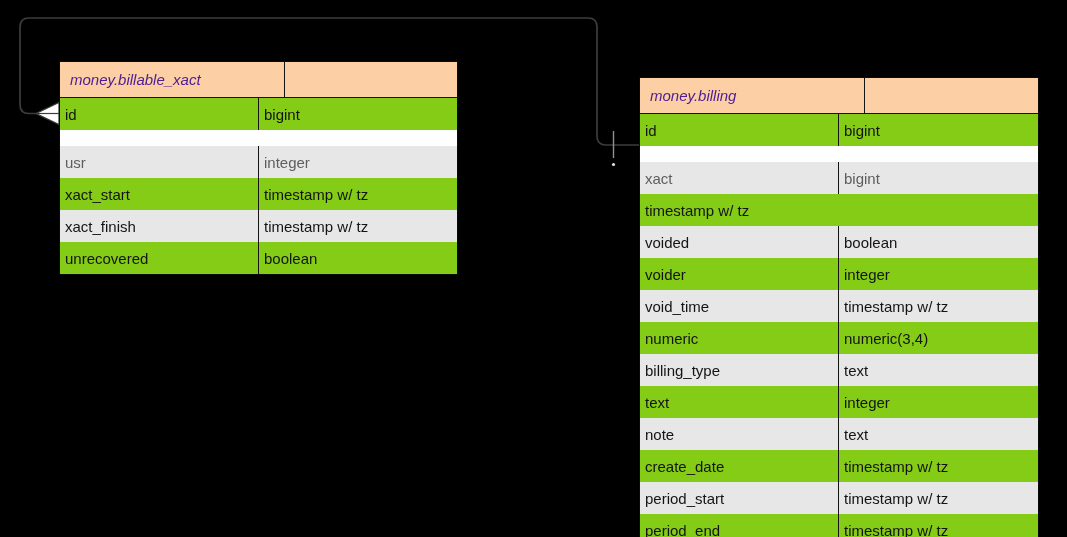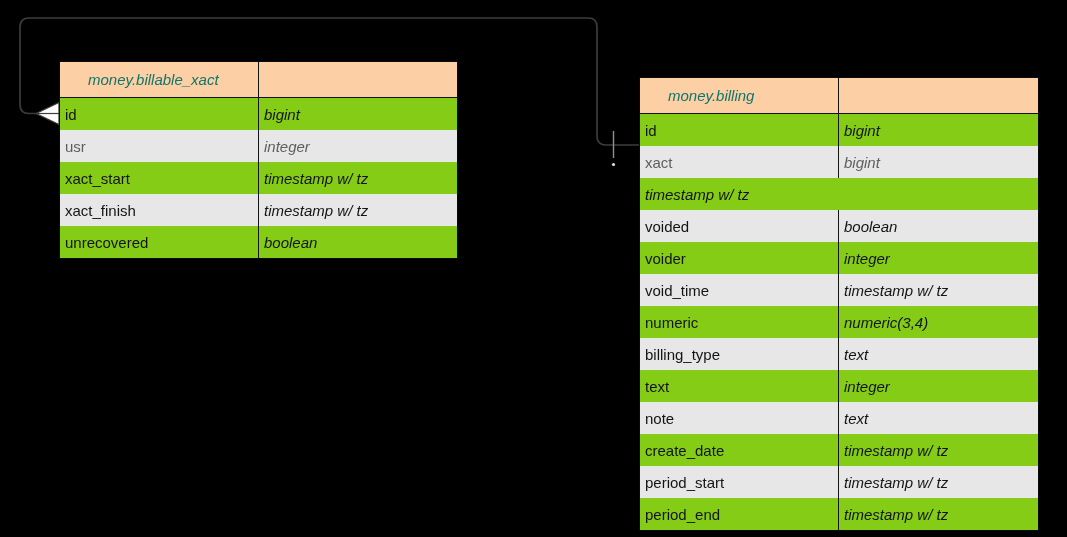--- a/index.html
+++ b/index.html
@@ -20,35 +20,35 @@
   #table-billable-xact { left: 59px; top: 61px; width: 399px; }
   #table-billing      { left: 639px; top: 77px; width: 400px; }
 
   .er-header {
     display: flex; height: 36px;
     background: var(--header-bg, #FCD0A4);
     border-bottom: 1px solid #141414;
     box-sizing: border-box;
   }
   .title-cell {
-    width: 199px; box-sizing: border-box;
+    width: 225px; box-sizing: border-box;
     border-right: 1px solid #141414;
     display: flex; align-items: center;
-    padding-left: 28px;
-    font-style: italic; font-size: 15px; color: #0f766e;
+    padding-left: 10px;
+    font-style: italic; font-size: 15px; color: #4c1d95;
   }
   .spacer-cell { flex: 1; }
 
   .rows { display: block; }
   .row { display: flex; height: 32px; font-size: 15px; color: #141414; background: #84cc16; }
   .row:nth-child(even) { background: var(--row-alt-bg, #E7E7E7); }
-  .row.muted { color: var(--muted-text, #5E5E5E); }
+  .row.muted { color: var(--muted-text, #5E5E5E); margin-top: 16px; }
   .cell { display: flex; align-items: center; box-sizing: border-box; overflow: hidden; white-space: nowrap; }
   .cell.name { width: 199px; border-right: 1px solid #141414; padding-left: 5px; }
-  .cell.type { flex: 1; padding-left: 5px; font-style: italic; }
+  .cell.type { flex: 1; padding-left: 5px; }
 </style>
 </head>
 <body style="--background: #000000; --header-bg: #FCD0A4; --row-alt-bg: #E7E7E7; --muted-text: #5E5E5E; --line-color: #3D3D3D; --tick-color: #909090;">
 
 <svg id="connector-svg" width="1067" height="537" viewBox="0 0 1067 537">
   <path d="M 37 113.5 H 29 Q 20 113.5 20 104.5 V 27 Q 20 18 29 18 H 588 Q 597 18 597 27 V 136 Q 597 145 606 145 H 639" fill="none" stroke="#3D3D3D" stroke-width="1.7"></path>
   <polygon points="36,113.5 59,102.5 59,124.5" fill="#ffffff" stroke="#3D3D3D" stroke-width="1.3"></polygon>
   <line x1="37" y1="113.5" x2="59" y2="113.5" stroke="#3D3D3D" stroke-width="1.2"></line>
   <line x1="613.5" y1="131" x2="613.5" y2="158" stroke="#909090" stroke-width="1.4"></line>
   <circle cx="613.5" cy="164.5" r="1.6" fill="#E0E0E0"></circle>

